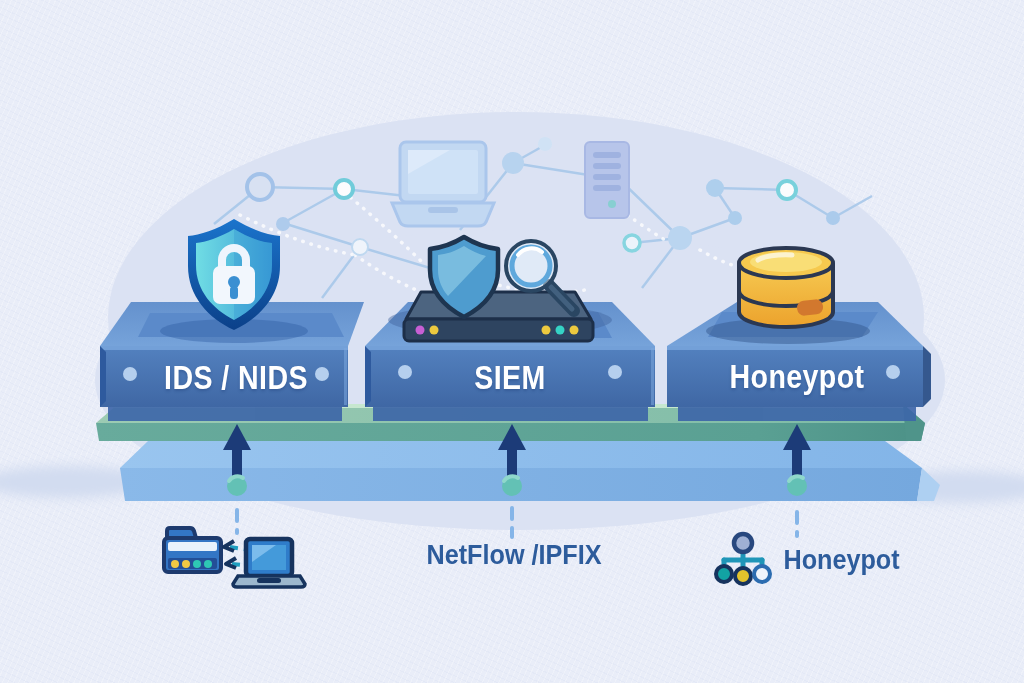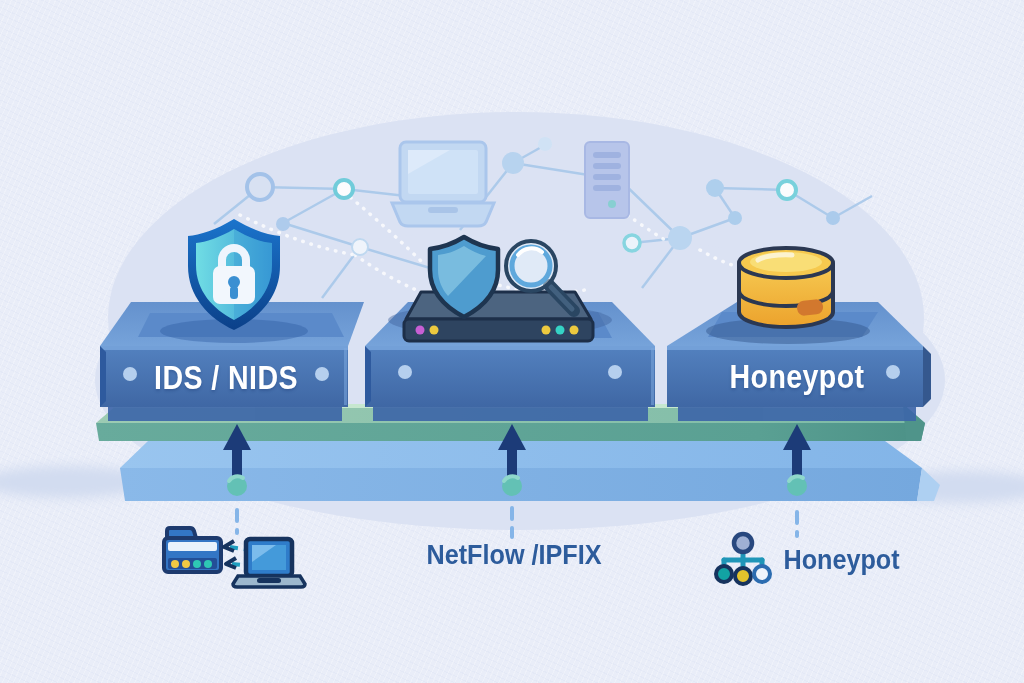--- a/index.html
+++ b/index.html
@@ -299,22 +299,25 @@
       <line x1="743" y1="560" x2="743" y2="570"></line>
       <line x1="762" y1="560" x2="762" y2="570"></line>
     </g>
     <circle cx="743" cy="543" r="9" fill="#9fb0d4" stroke="#27477e" stroke-width="4.5"></circle>
     <circle cx="724" cy="574" r="8" fill="#12a3a3" stroke="#16335e" stroke-width="4"></circle>
     <circle cx="743" cy="576" r="8" fill="#e3c32c" stroke="#16335e" stroke-width="4"></circle>
     <circle cx="762" cy="574" r="8" fill="#eef4fb" stroke="#2b6cb0" stroke-width="4"></circle>
   </g>
 </svg>
 
-<div class="label plat-label" style="left:226px;top:377px;">
+<div class="label plat-label" style="left:236px;top:377px;">
   <span class="sq">IDS / NIDS</span>
+</div>
+<div class="label plat-label" style="left:510px;top:377px;">
+  <span class="sq">SIEM</span>
 </div>
 <div class="label plat-label" style="left:797px;top:376px;">
   <span class="sq">Honeypot</span>
 </div>
 
 <div class="label src-label" style="left:514px;top:555px;">
   <span class="sq">NetFlow /IPFIX</span>
 </div>
 <div class="label src-label left-anchored" style="left:777px;top:560px;">
   <span class="sq">Honeypot</span>

